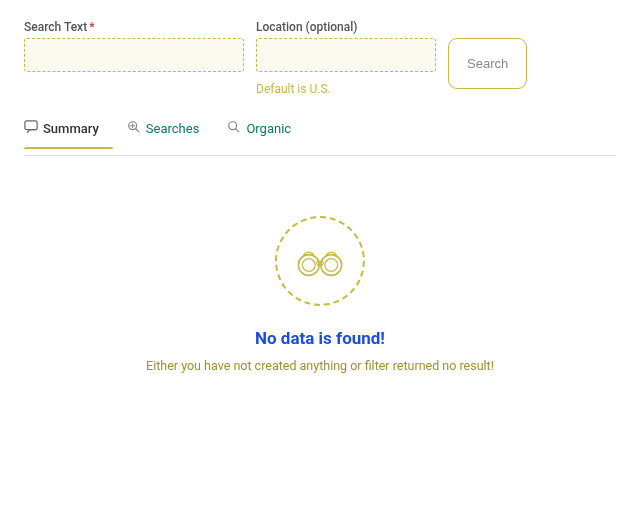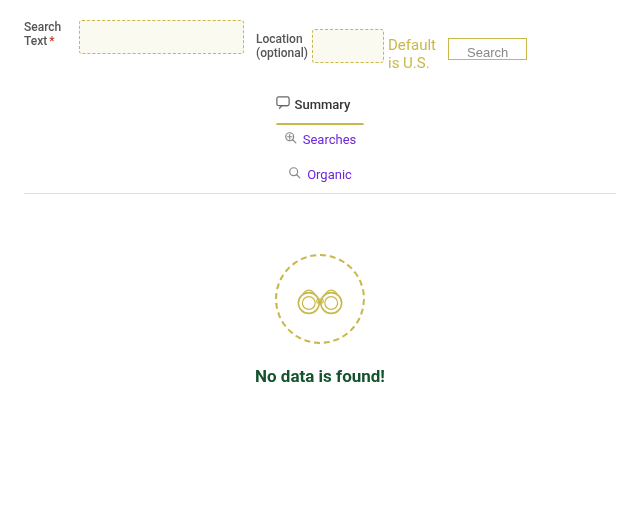--- a/index.html
+++ b/index.html
@@ -17,29 +17,28 @@
 
     
     .search-form {
       display: flex;
       align-items: flex-start;
       gap: 12px;
       margin-bottom: 8px;
     }
     .field-group {
       display: flex;
-      flex-direction: row;
+      flex-direction: column;
       gap: 4px;
     }
     .field-group.search-text-group {
       flex: 0 0 220px;
     }
     .field-group.location-group {
       flex: 0 0 180px;
-      align-items: center;
     }
     .field-label {
       font-size: 12px;
       color: #555;
       font-weight: 500;
     }
     .field-label .required {
       color: #c0392b;
       margin-left: 2px;
     }
@@ -48,60 +47,59 @@
       background: #fafaf0;
       border-radius: 3px;
       padding: 6px 8px;
       font-size: 13px;
       width: 100%;
       outline: none;
       height: 34px;
       color: #333;
     }
     .location-hint {
-      font-size: 15px;
+      font-size: 12px;
       color: #c8b84a;
-      margin-top: 16px;
+      margin-top: 6px;
     }
     .search-btn-group {
       display: flex;
       flex-direction: column;
       justify-content: flex-end;
       padding-bottom: 0;
       margin-top: 18px;
     }
     .search-button {
       background: #fff;
       border: 1.5px solid #c8b84a;
-      border-radius: 0;
+      border-radius: 9px;
       color: #888;
       font-size: 13px;
       padding: 6px 18px;
-      height: 22px;
+      height: 51px;
       cursor: pointer;
       white-space: nowrap;
     }
 
     
     .tabs-row {
       display: flex;
       align-items: center;
       gap: 0;
       margin-top: 16px;
       border-bottom: 1.5px solid #e0e0e0;
-      padding-bottom: 0;
-      flex-direction: column;
+      padding-bottom: 8px;
     }
     .tab-item {
       display: flex;
       align-items: center;
       gap: 5px;
       padding: 8px 14px 10px 14px;
       font-size: 13px;
-      color: #6d28d9;
+      color: #0f766e;
       cursor: pointer;
       position: relative;
       white-space: nowrap;
     }
     .tab-item.active {
       color: #333;
       font-weight: 500;
     }
     .tab-item.active::after {
       content: '';
@@ -142,21 +140,21 @@
       justify-content: center;
       margin-bottom: 22px;
     }
     .binoculars-svg {
       width: 48px;
       height: 48px;
     }
     .no-data-title {
       font-size: 17px;
       font-weight: 700;
-      color: #14532d;
+      color: #1d4ed8;
       margin-bottom: 10px;
     }
     .no-data-subtitle {
       font-size: 12.5px;
       color: #a09030;
       text-align: center;
     }
   </style>
 </head>
 <body>
@@ -234,15 +232,16 @@
         <circle cx="44" cy="30" r="8" stroke="#c8b84a" stroke-width="1.5" fill="none"></circle>
 
         <path d="M29 30 Q30 24 31 30" stroke="#c8b84a" stroke-width="2" fill="none"></path>
         <rect x="26" y="25" width="8" height="5" rx="2" stroke="#c8b84a" stroke-width="1.5" fill="none"></rect>
 
         <path d="M9 18 Q16 10 23 18" stroke="#c8b84a" stroke-width="1.5" fill="none"></path>
         <path d="M37 18 Q44 10 51 18" stroke="#c8b84a" stroke-width="1.5" fill="none"></path>
       </svg>
     </div>
     <div class="no-data-title">No data is found!</div>
+    <div class="no-data-subtitle">Either you have not created anything or filter returned no result!</div>
   </div>
 
 </div>
 
 </body></html>

